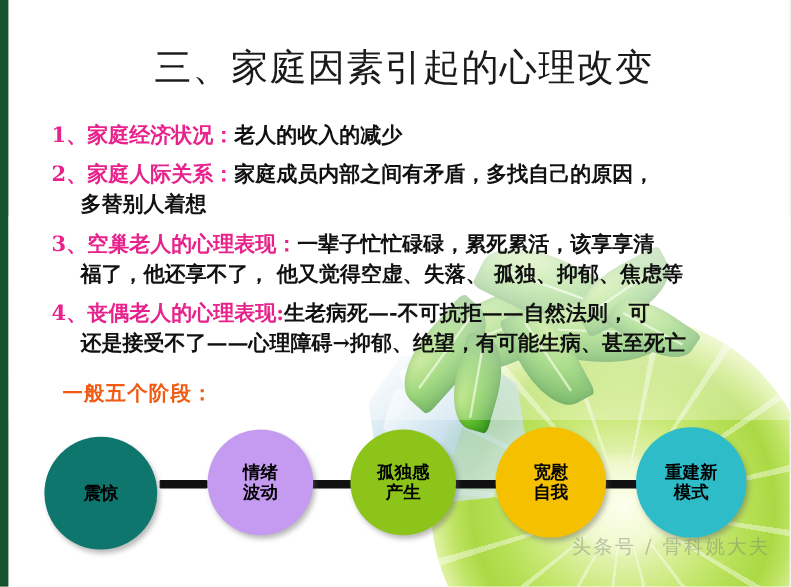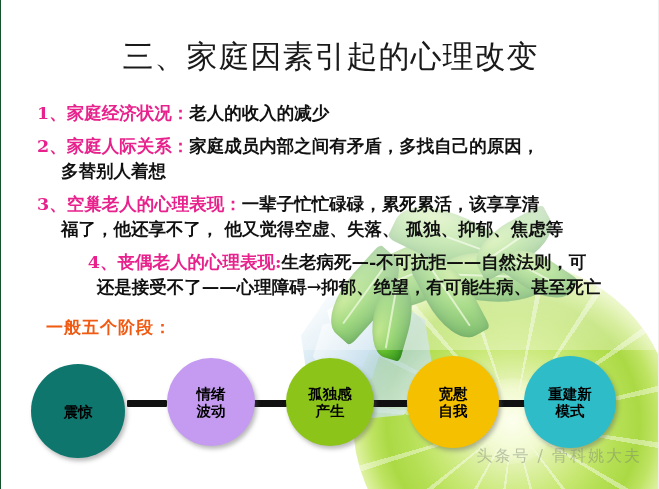--- a/index.html
+++ b/index.html
@@ -6,21 +6,21 @@
   body{
     width:659px;height:489px;
     background:#ffffff;
     font-family:"DejaVu Sans","Liberation Sans",sans-serif;
     overflow:hidden;
   }
   #slide{
     position:relative;
     width:659px;height:489px;
     background:#ffffff;
-    border-left:1px solid #14532d;
+    border-left:7px solid #14532d;
     border-right:1px solid #ededed;
     box-sizing:border-box;
     overflow:hidden;
   }
 
   
   .bg-photo{position:absolute;inset:0;pointer-events:none;overflow:hidden;}
 
   
   .lime{
@@ -140,21 +140,21 @@
   .item .lead{
     color:#e8228c;
     font-weight:bold;
   }
   .item .rest{color:#111111;font-weight:bold;}
   .item .hang{display:block;padding-left:24px;}
 
   .it1{margin-bottom:8px;}
   .it2{margin-bottom:8px;}
   .it3{margin-bottom:8px;}
-  .it4{margin-bottom:0;text-align:center;}
+  .it4{margin-bottom:0;}
 
   
   .stages-caption{
     position:absolute;left:45px;top:316px;
     font-family:"DejaVu Serif","Liberation Serif",serif;
     font-size:17px;font-weight:bold;
     color:#f05a12;
     letter-spacing:1px;
   }
 

